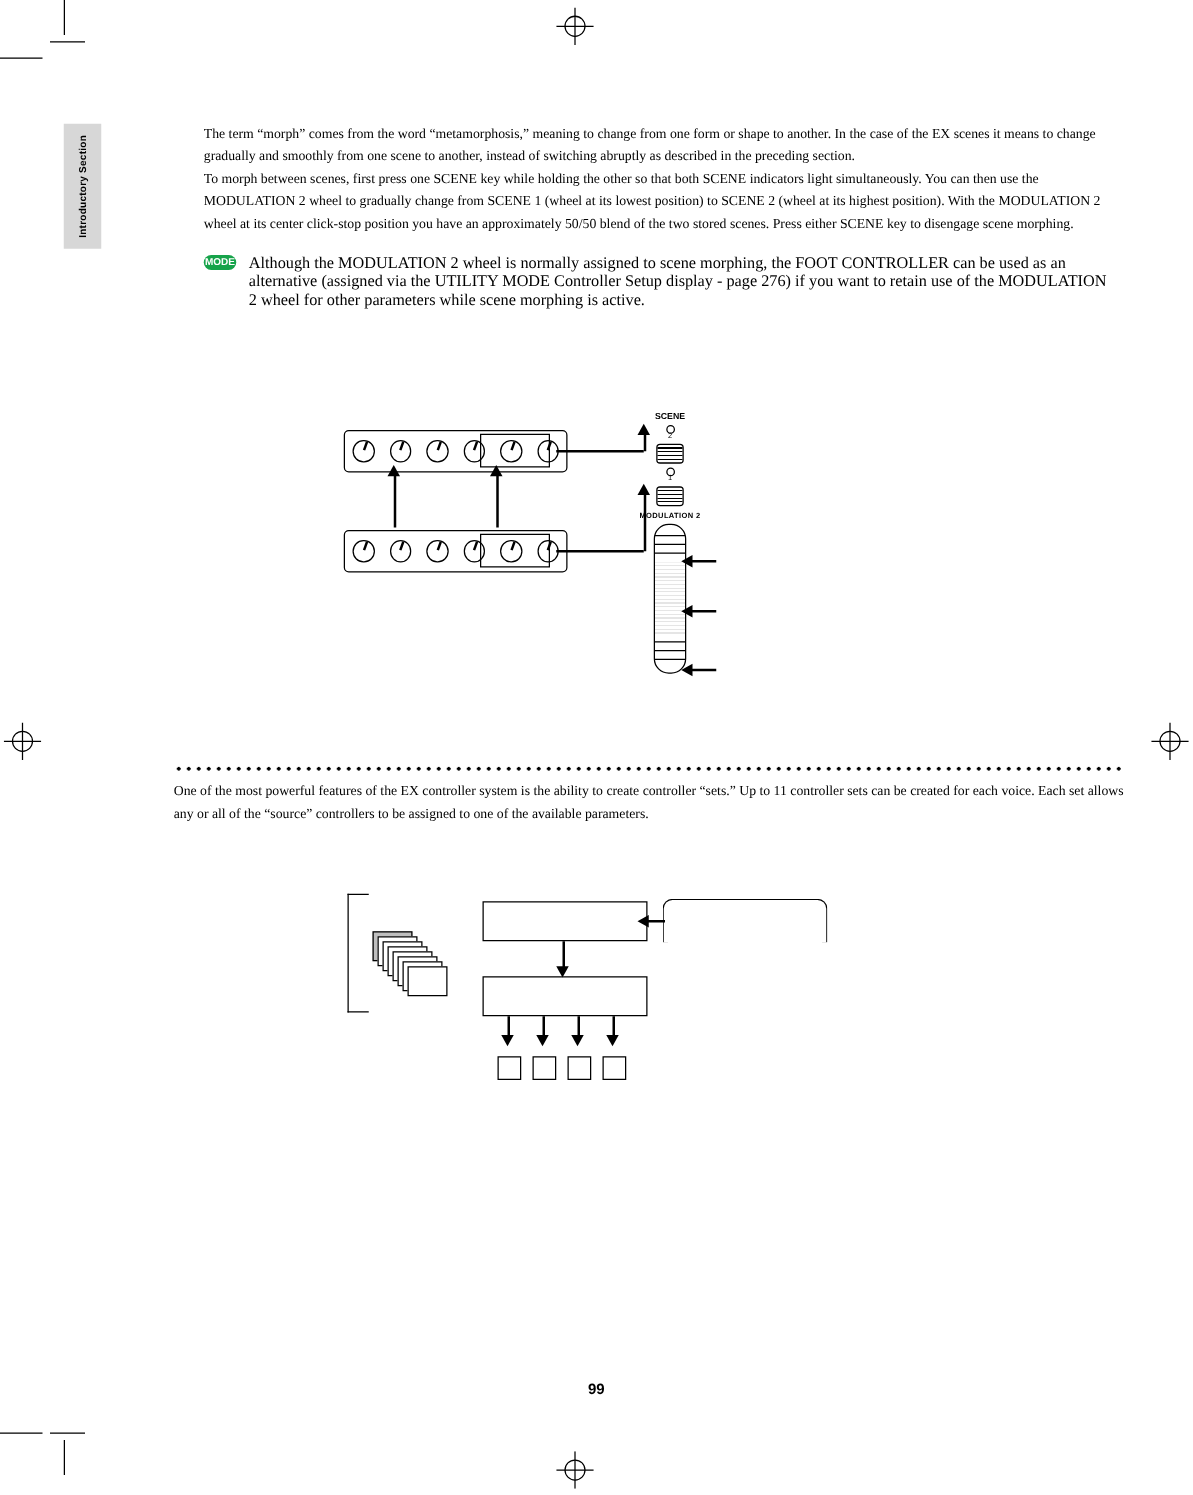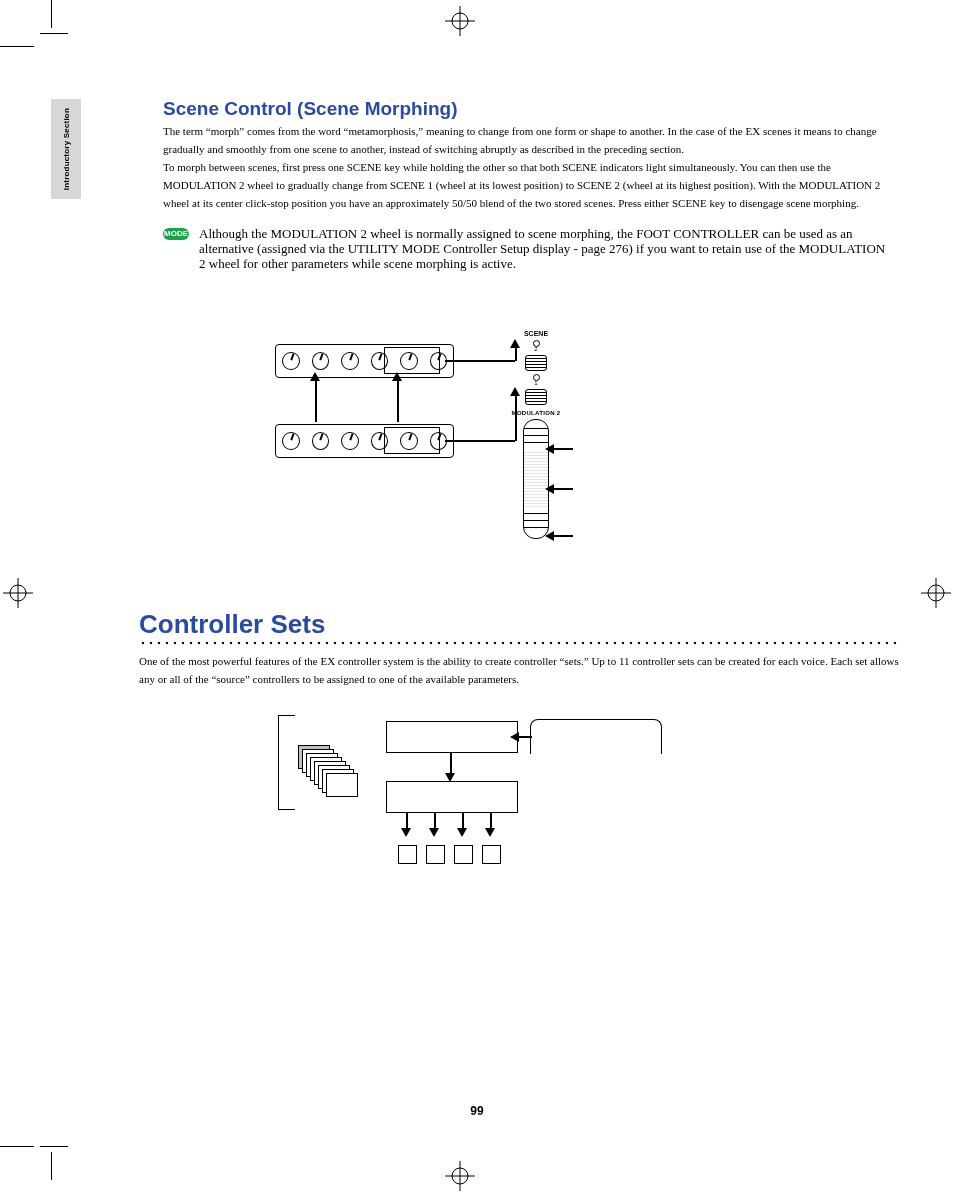--- a/index.html
+++ b/index.html
@@ -121,21 +121,20 @@
   <div class="a" style="left:11px;top:6px;width:1px;height:28px;"></div>
 </div>
 <div class="hline" style="left:0;top:1146px;width:34px;"></div>
 
 <div class="tab">
   <span>Introductory
 Section</span>
 </div>
 
 <div class="blk1">
-  <div class="h-sub">Scene Control (Scene Morphing)</div>
   <div class="body" style="white-space:pre-line;">The term “morph” comes from the word “metamorphosis,” meaning to change from one form or shape to another. In the case of the EX scenes it means to change gradually and smoothly from one scene to another, instead of switching abruptly as described in the preceding section.
 To morph between scenes, first press one SCENE key while holding the other so that both SCENE indicators light simultaneously. You can then use the MODULATION 2 wheel to gradually change from SCENE 1 (wheel at its lowest position) to SCENE 2 (wheel at its highest position). With the MODULATION 2 wheel at its center click-stop position you have an approximately 50/50 blend of the two stored scenes. Press either SCENE key to disengage scene morphing.</div>
   <div class="note-row">
     <div class="note-badge">MODE</div>
     <div class="note-text">Although the MODULATION 2 wheel is normally assigned to scene morphing, the FOOT CONTROLLER can be used as an alternative (assigned via the UTILITY MODE Controller Setup display - page 276) if you want to retain use of the MODULATION 2 wheel for other parameters while scene morphing is active.</div>
   </div>
 </div>
 
 <div class="diagram1">
 
@@ -185,21 +184,20 @@
 
   <div class="d-line" style="left:278px;top:118px;width:20px;height:1.5px;"></div>
   <div class="arrow-l" style="left:270px;top:114px;"></div>
   <div class="d-line" style="left:278px;top:158px;width:20px;height:1.5px;"></div>
   <div class="arrow-l" style="left:270px;top:154px;"></div>
   <div class="d-line" style="left:278px;top:205px;width:20px;height:1.5px;"></div>
   <div class="arrow-l" style="left:270px;top:201px;"></div>
 </div>
 
 <div class="blk2">
-  <div class="h-main">Controller Sets</div>
   <div class="dots"></div>
   <div class="body">One of the most powerful features of the EX controller system is the ability to create controller “sets.” Up to 11 controller sets can be created for each voice. Each set allows any or all of the “source” controllers to be assigned to one of the available parameters.</div>
 </div>
 
 <div class="diagram2">
   <div class="d2-bracket" style="left:0;"></div>
 
   <div class="stack">
     <div style="left:0;top:0;"></div>
       <div style="left:4px;top:4px;"></div>

